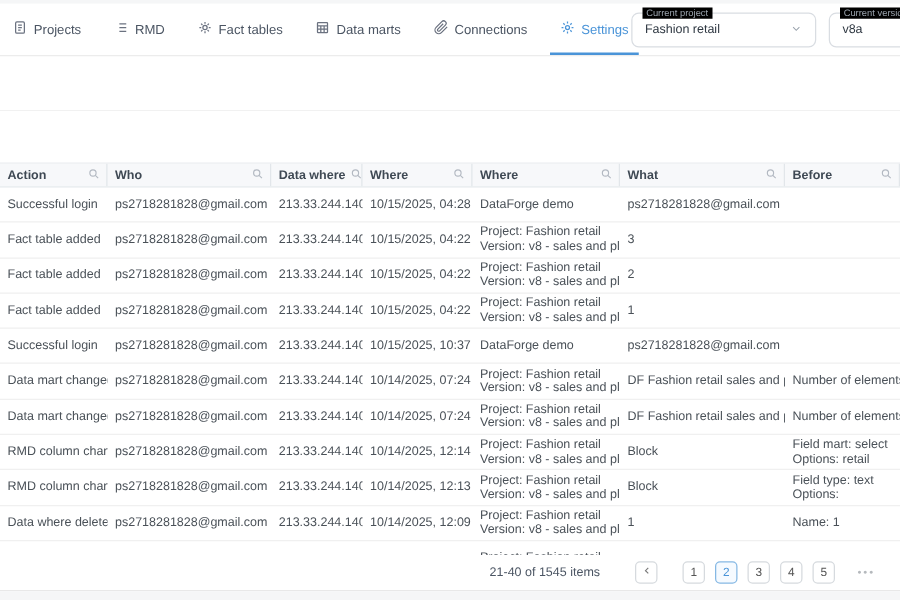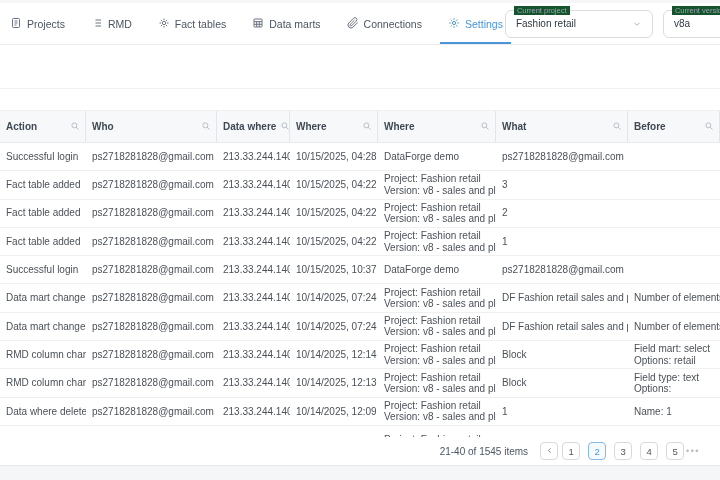--- a/index.html
+++ b/index.html
@@ -17,56 +17,56 @@
     position:relative; cursor:pointer; padding:0 2px; white-space:nowrap; }
   .nav-item svg { width:12px; height:12px; stroke:#6b7280; }
   .nav-item.active { color:var(--accent); }
   .nav-item.active svg { stroke:var(--accent); }
   .nav-item.active::after { content:""; position:absolute; left:-6px; right:-6px; bottom:0;
     height:2px; background:var(--accent); }
 
   .selects { margin-left:auto; display:flex; gap:10px; align-items:center; padding-right:0; }
   .select { position:relative; height:28px; border:1px solid #d9dde2; border-radius:6px;
     display:flex; align-items:center; padding:0 10px; background:#fff; }
-  .select-label { position:absolute; top:-5px; left:8px; background:#14532d; padding:0 3px;
+  .select-label { position:absolute; top:-5px; left:8px; background:#000000; padding:0 3px;
     font-size:7.5px; color:#9aa3ad; white-space:nowrap; }
   .select-value { font-size:10px; color:#2f3842; white-space:nowrap; }
   .select.project { width:148px; justify-content:space-between; }
   .select.version { width:90px; margin-right:-24px; }
   .select svg { width:10px; height:10px; stroke:#9aa3ad; flex:0 0 auto; }
 
   
   .gap-a { height:43px; background:#fff; flex:0 0 auto; }
   .gap-line { height:1px; background:#f1f1f1; flex:0 0 auto; }
   .gap-b { height:21px; background:#fff; flex:0 0 auto; }
 
   
-  .thead { height:33px; flex:0 0 auto; display:flex; background:#f7f8fa;
-    border-top:1px solid #eef0f2; border-bottom:1px solid #e8ebee; }
+  .thead { height:20px; flex:0 0 auto; display:flex; background:#f7f8fa;
+    border-top:1px solid #eef0f2; border-bottom:1px solid #e8ebee;margin-top:20px; }
   .th { display:flex; align-items:center; justify-content:space-between;
     padding:0 5px 0 6px; border-right:1px solid #e2e6ea; font-size:10px; font-weight:bold;
     color:#3f4954; overflow:hidden; white-space:nowrap; }
   .th svg { width:10px; height:10px; stroke:#b3b9c2; flex:0 0 auto; margin-left:4px; }
 
   .c0 { width:86px;  flex:0 0 auto; }
   .c1 { width:131px; flex:0 0 auto; }
   .c2 { width:73px;  flex:0 0 auto; }
   .c3 { width:88px;  flex:0 0 auto; }
   .c4 { width:118px; flex:0 0 auto; }
   .c5 { width:132px; flex:0 0 auto; }
   .c6 { flex:1 1 auto; min-width:0; }
 
   .tbody { height:294px; flex:0 0 auto; overflow:hidden; }
   .tr { display:flex; height:28.3px; border-bottom:1px solid #f0f0f0; }
   .td { padding:0 8px 0 6px; display:flex; flex-direction:column; justify-content:center;
     font-size:10px; color:#4a5158; line-height:11.5px; overflow:hidden; white-space:nowrap; }
 
   
   .pagination { height:29px; flex:0 0 auto; display:flex; align-items:center;
-    justify-content:flex-end; padding-right:20px; gap:4px; background:#fff;
+    justify-content:flex-end; padding-right:20px; gap:20px; background:#fff;
     border-bottom:1px solid #e8e8e8; }
   .page-summary { font-size:10px; color:#4b5563; margin-right:8px; }
   .page-btn { width:18px; height:18px; border:1px solid #d6dade; border-radius:4px;
     background:#fff; display:flex; align-items:center; justify-content:center;
     font-size:9.5px; color:#555; cursor:pointer; }
   .page-btn.active { border-color:#85b8e4; color:var(--accent); background:#f5faff; }
   .page-btn svg { width:9px; height:9px; stroke:#777; }
   .page-ellipsis { font-size:9px; color:#b5b9bd; letter-spacing:1.5px; margin-left:-2px; }
 
   .bottom-strip { flex:1 1 auto; background:#f5f6f7; }

